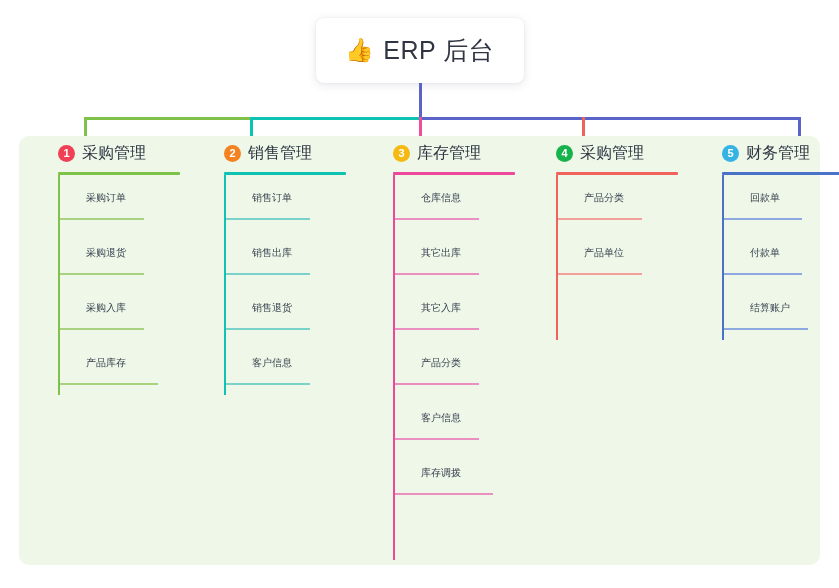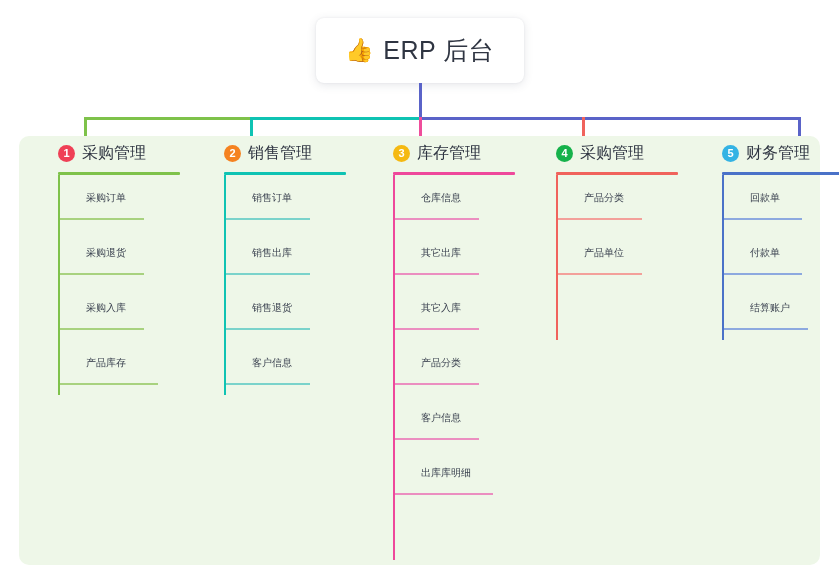--- a/index.html
+++ b/index.html
@@ -160,21 +160,21 @@
             </div>
             <div class="item">
               <span class="item-label">产品分类</span>
               <div class="item-rule" style="background: rgb(235, 142, 192); width: 84px;"></div>
             </div>
             <div class="item">
               <span class="item-label">客户信息</span>
               <div class="item-rule" style="background: rgb(235, 142, 192); width: 84px;"></div>
             </div>
             <div class="item">
-              <span class="item-label">出库库明细</span>
+              <span class="item-label">库存调拨</span>
               <div class="item-rule" style="background: rgb(235, 142, 192); width: 98px;"></div>
             </div>
           </div>
         </div>
         <div class="col" style="left: 518px; width: 170px;">
           <div class="col-head">
             <span class="badge" style="background: rgb(22, 178, 75);">4</span>
             <span class="col-title">采购管理</span>
           </div>
           <div class="head-rule" style="background: rgb(240, 99, 92); width: 122px;"></div>

